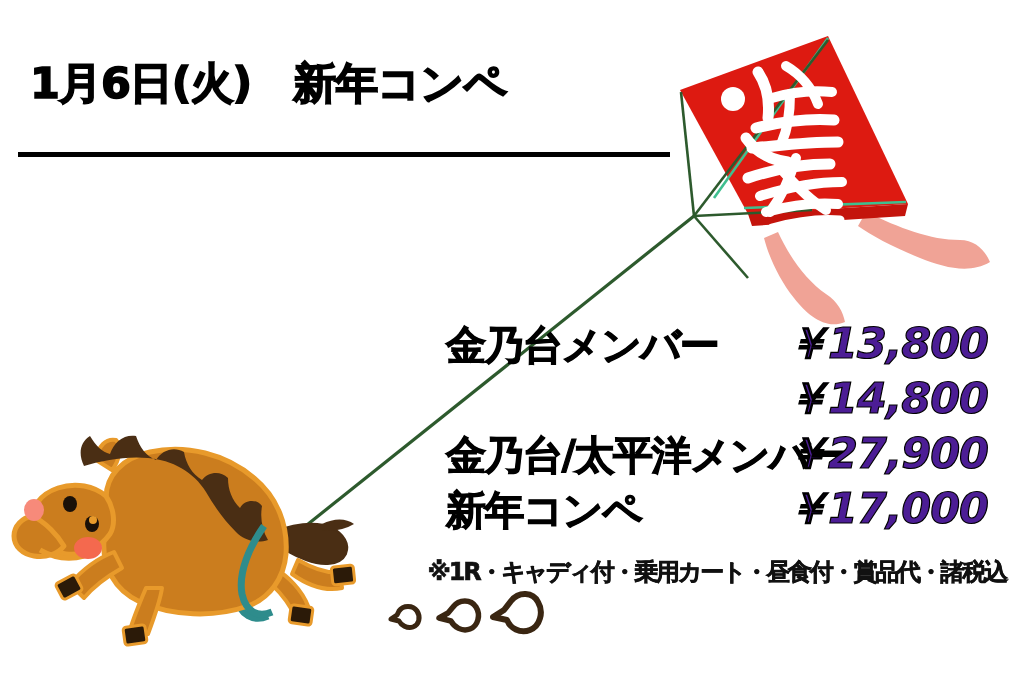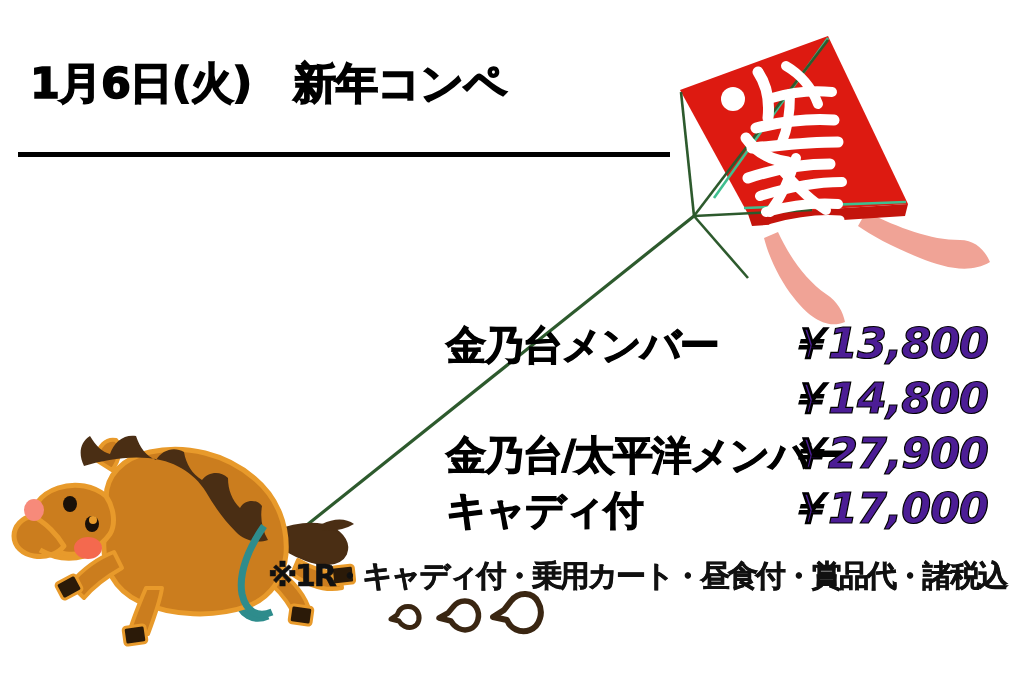--- a/index.html
+++ b/index.html
@@ -85,21 +85,21 @@
     position: absolute;
     right: 18px;
     letter-spacing: -1px;
   }
   .price-row { position: relative; }
 
   #footnote {
     position: absolute;
     right: 18px;
     top: 556px;
-    font-size: 30px;
+    font-size: 24px;
     font-weight: 900;
     color: #111111;
     font-family: "DejaVu Sans", "Liberation Sans", sans-serif;
     -webkit-text-stroke: 0.6px #111;
     letter-spacing: -2.2px;
     white-space: nowrap;
     z-index: 30;
   }
 
   
@@ -175,21 +175,21 @@
       <span class="price-value">￥13,800</span>
     </div>
     <div class="price-row">
       <span class="price-value">￥14,800</span>
     </div>
     <div class="price-row">
       <span class="price-label">金乃台/太平洋メンバー</span>
       <span class="price-value">￥27,900</span>
     </div>
     <div class="price-row">
-      <span class="price-label">キャディ付</span>
+      <span class="price-label">新年コンペ</span>
       <span class="price-value">￥17,000</span>
     </div>
   </div>
 
   <div id="footnote">※1R・キャディ付・乗用カート・昼食付・賞品代・諸税込</div>
 
   <svg id="horse-art" viewBox="0 0 420 260">
 
     <path d="M 252 108 C 236 126 222 152 226 176 C 230 196 244 202 258 196" stroke="#2E8C8C" stroke-width="7" fill="none"></path>
 

